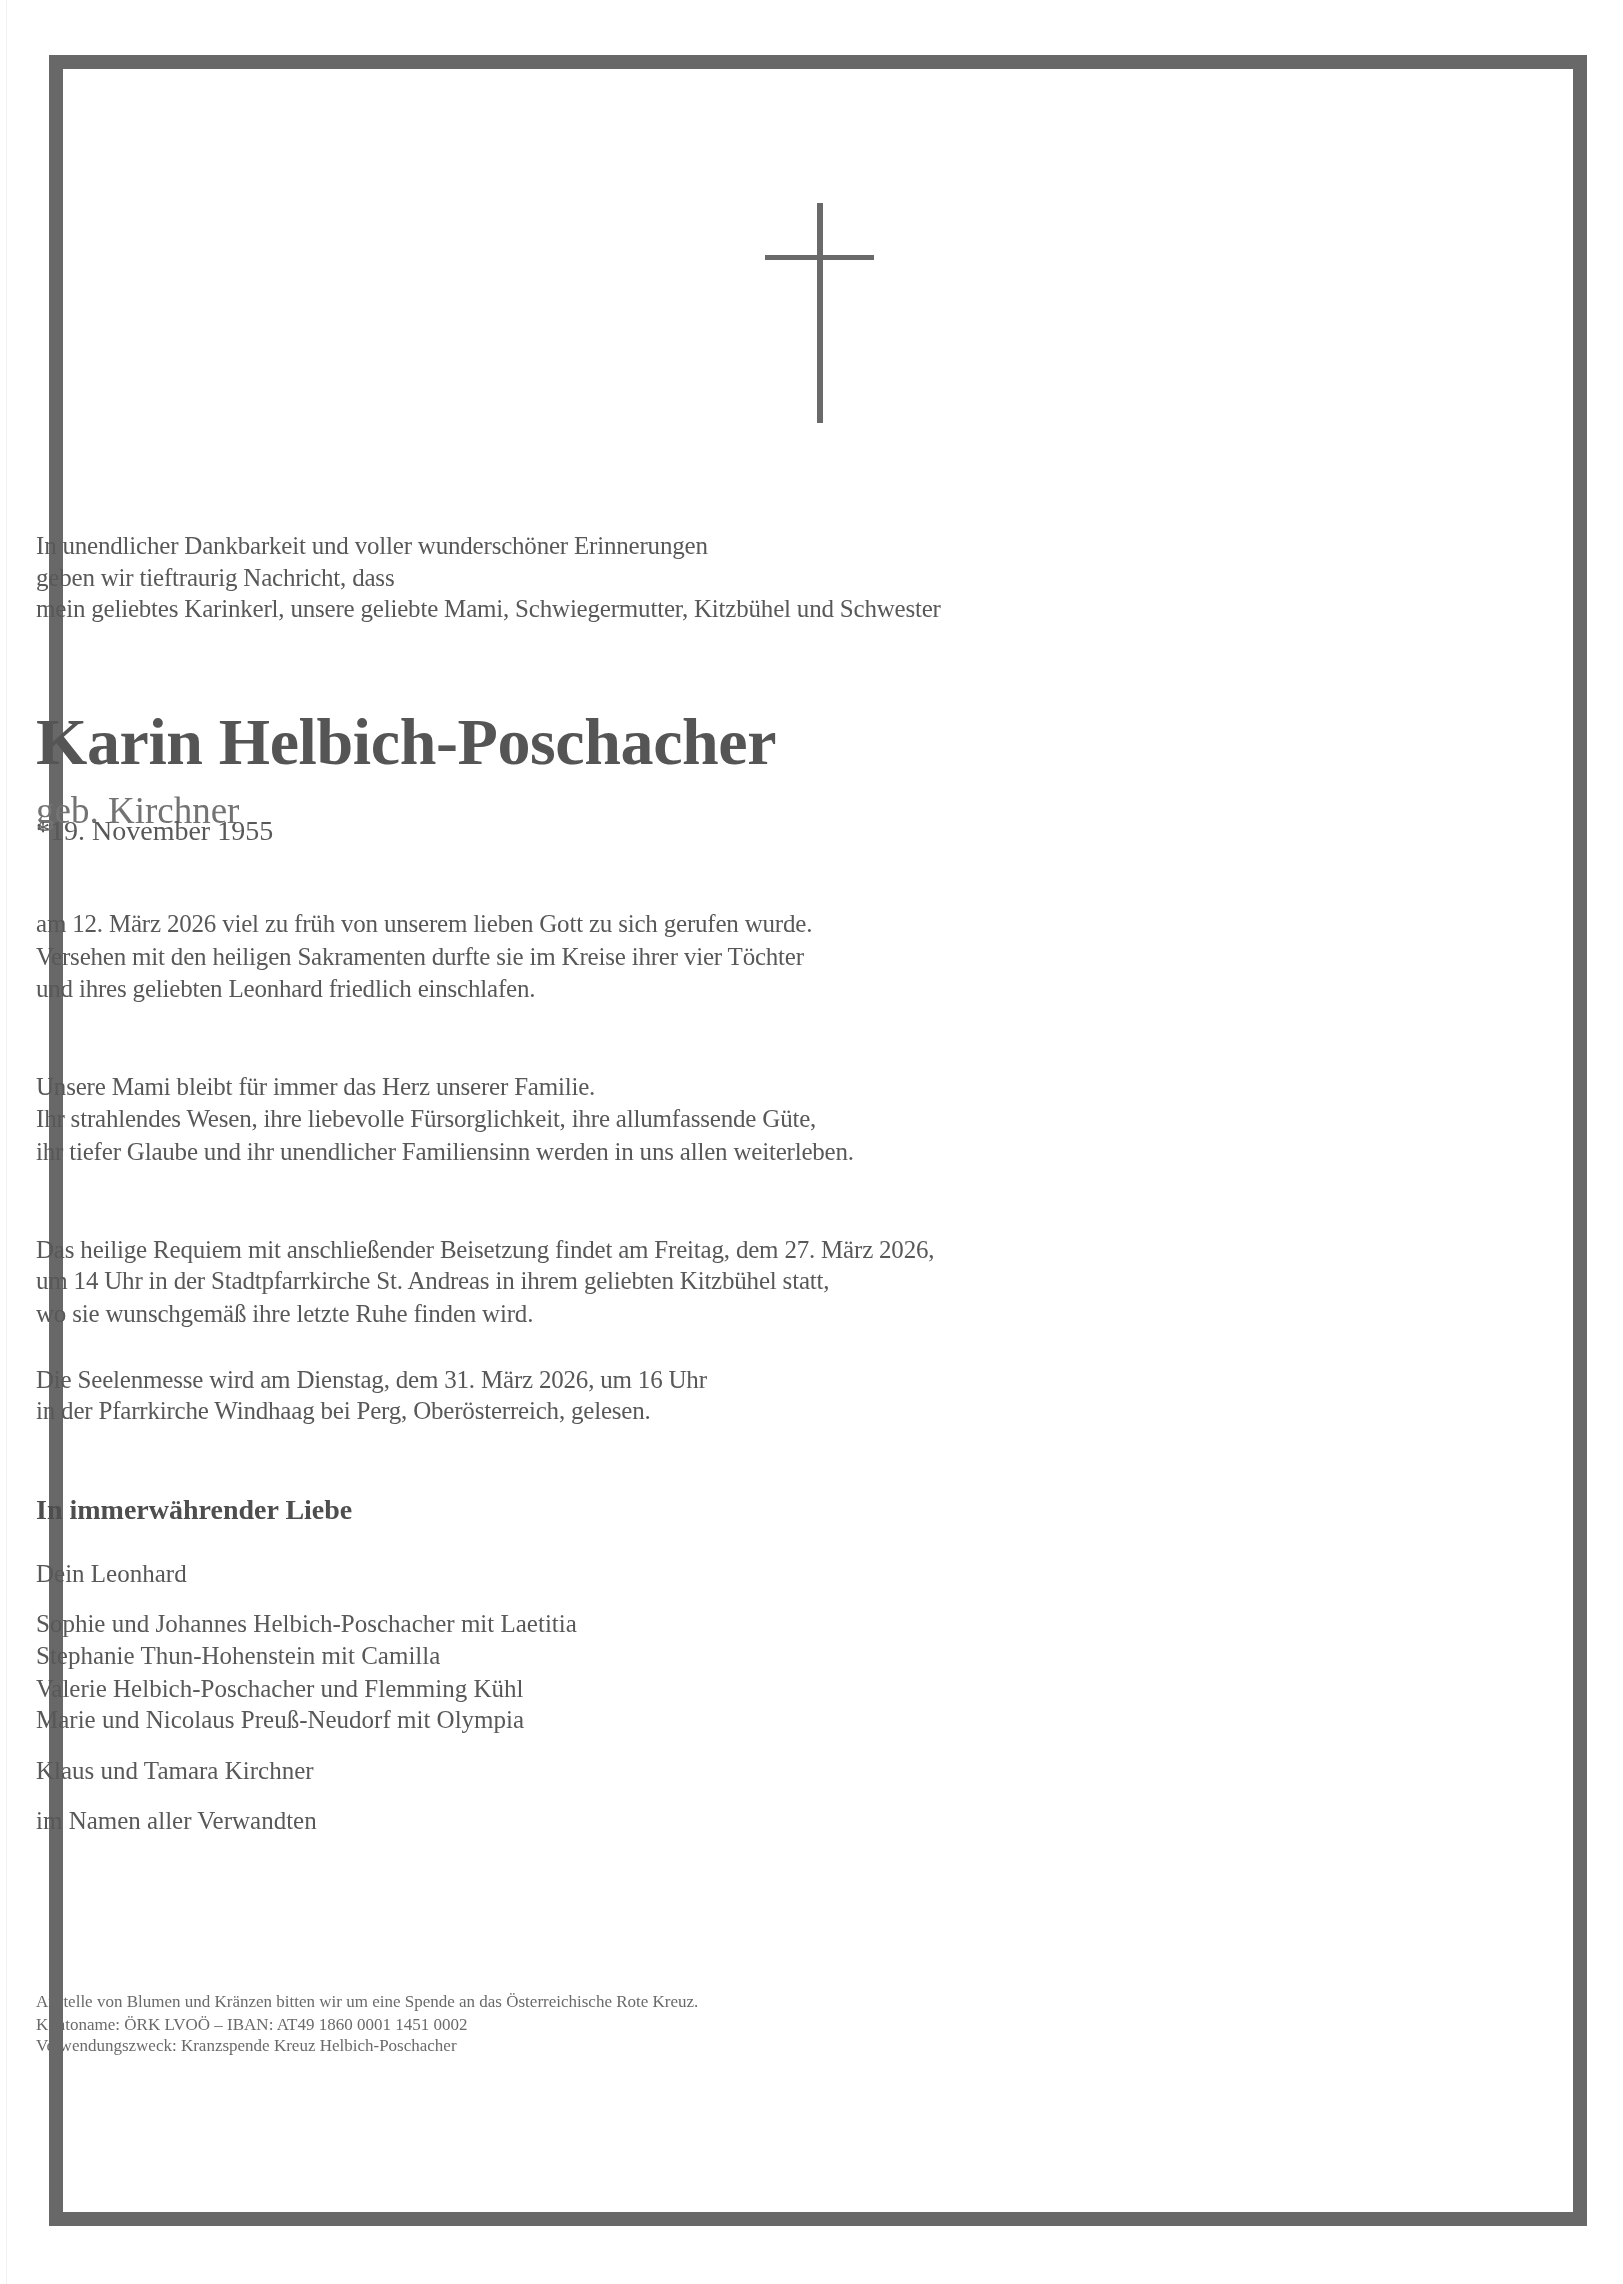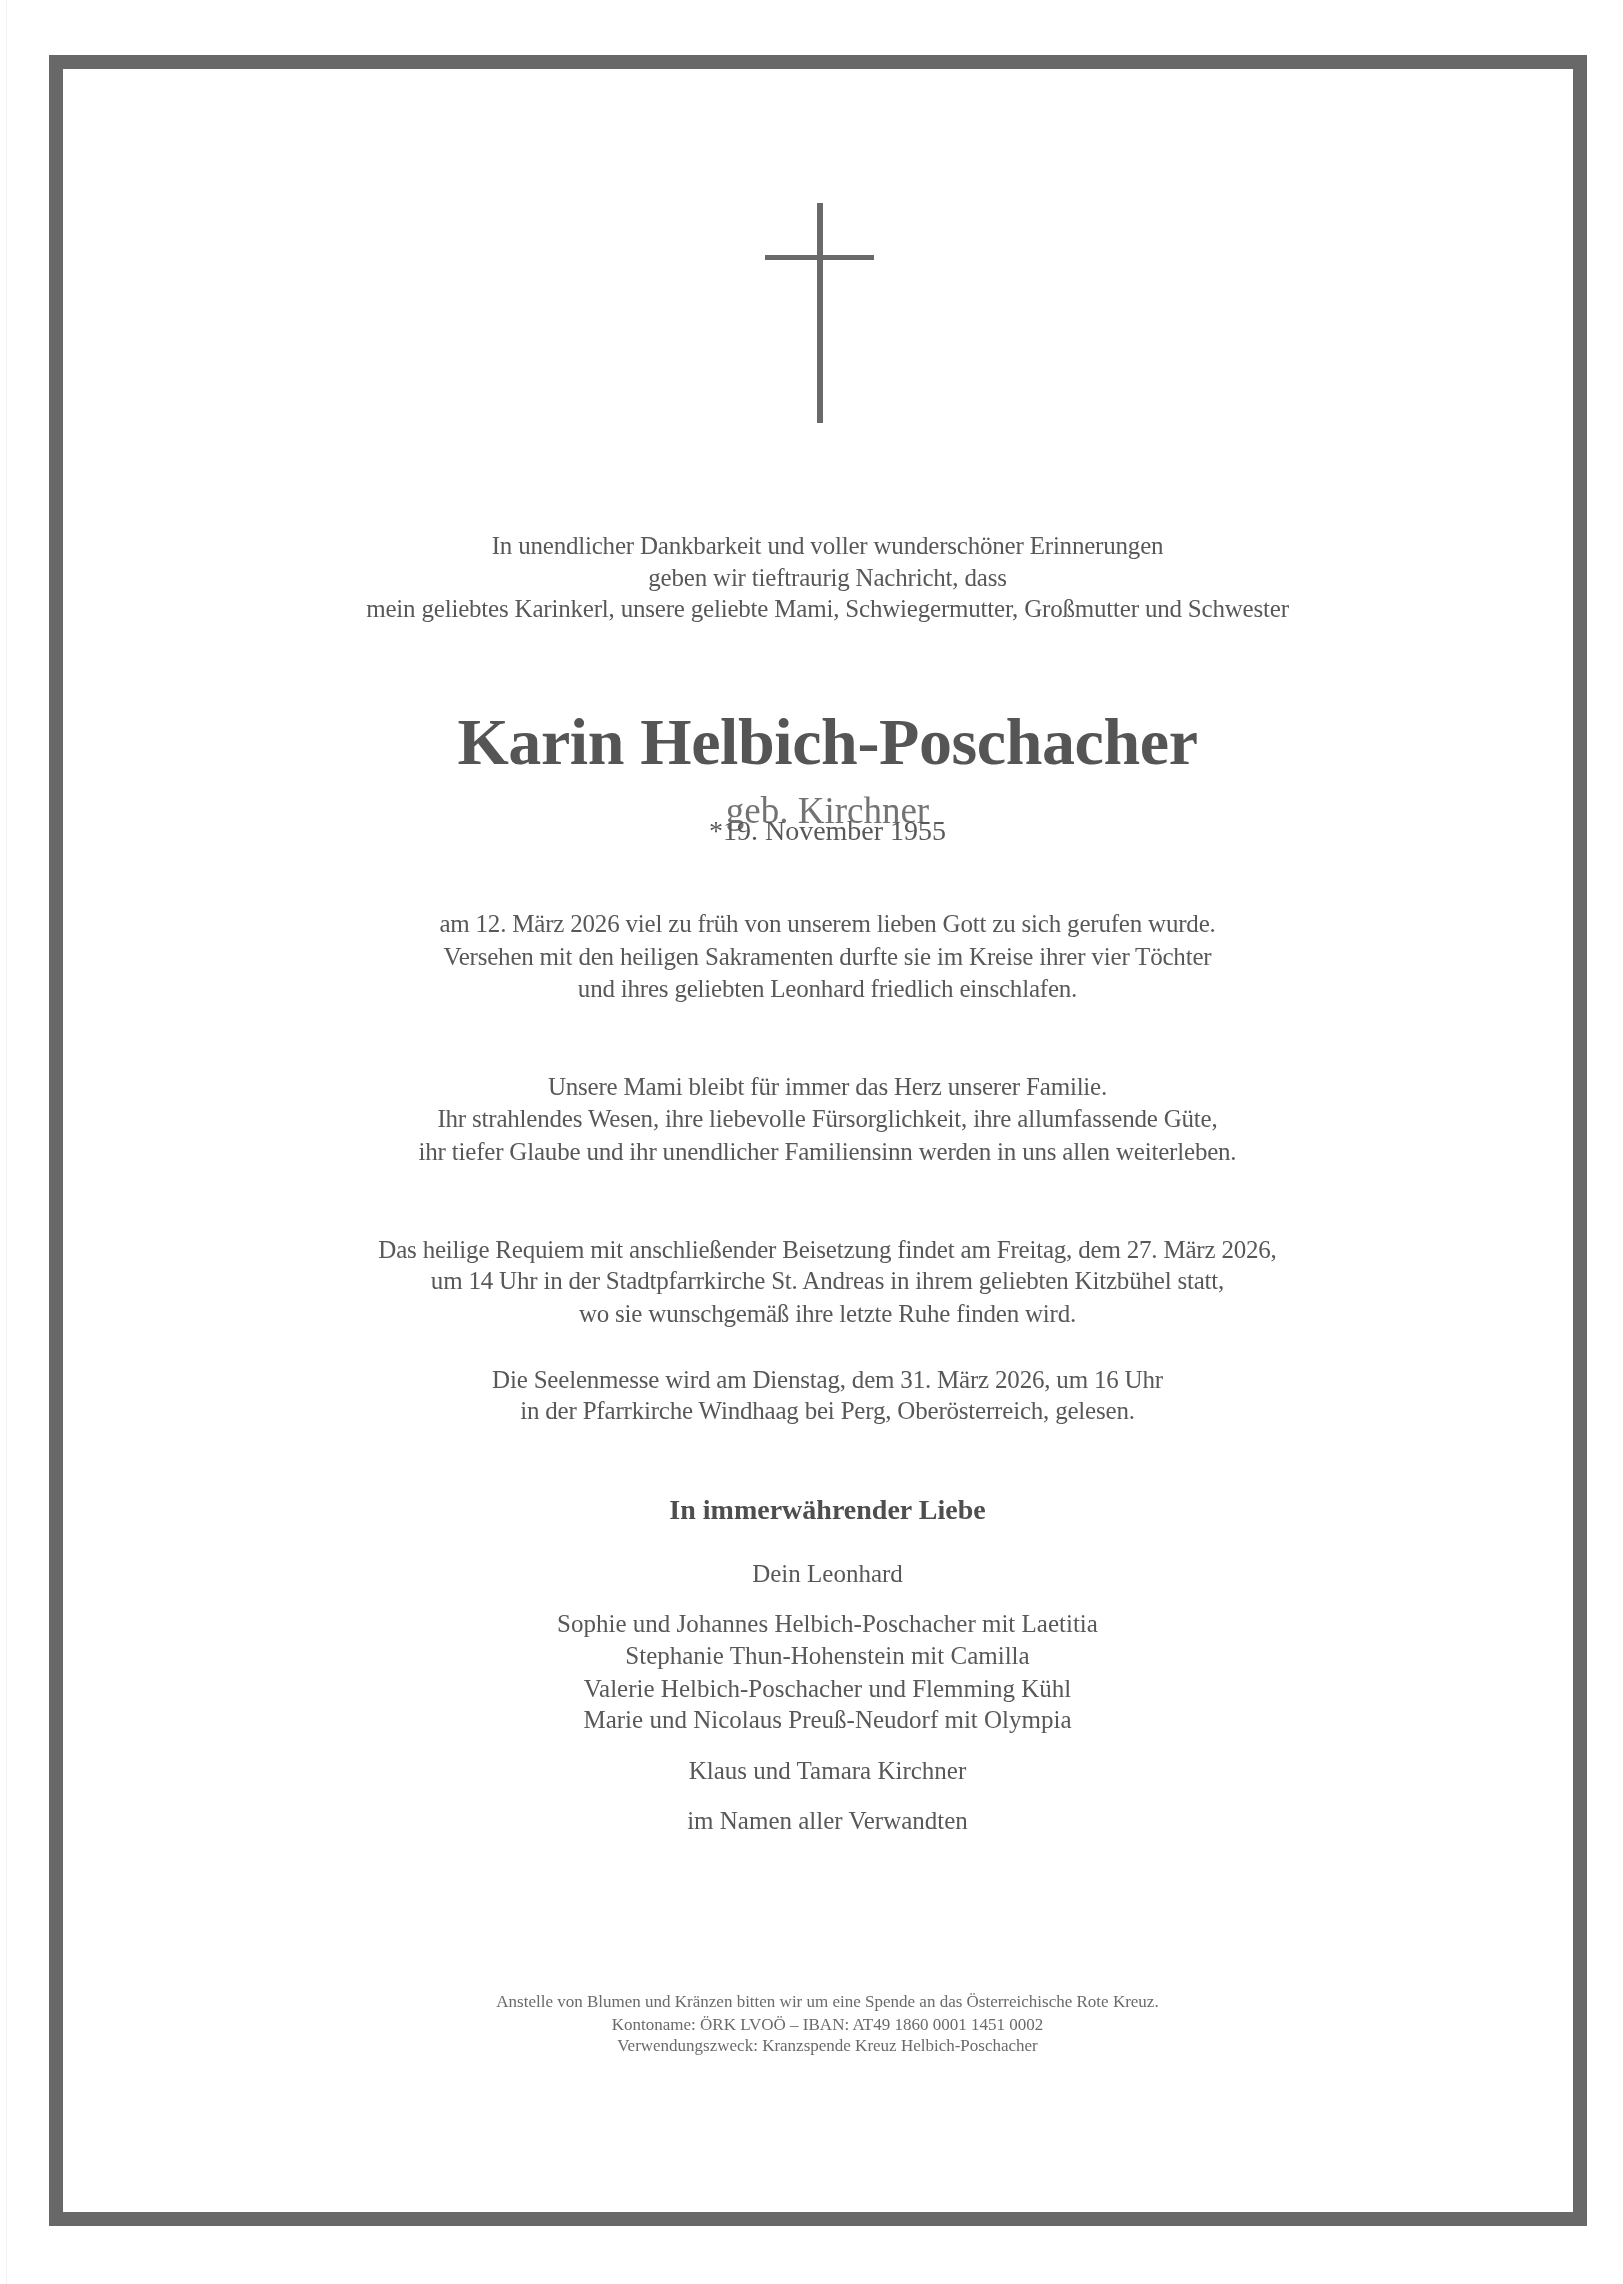--- a/index.html
+++ b/index.html
@@ -42,23 +42,22 @@
   .cross-h {
     position: absolute;
     left: 765px;
     top: 255px;
     width: 109px;
     height: 5.4px;
     background: #6a6a6a;
   }
   .line {
     position: absolute;
-    left: 62px;
+    left: 36px;
     width: 1531px;
-    text-align: center;
     white-space: nowrap;
   }
   .body-line {
     font-size: 25px;
     line-height: 31px;
     letter-spacing: -0.2px;
   }
   .name-line {
     font-size: 66px;
     line-height: 73px;
@@ -102,21 +101,21 @@
 <div class="frame"></div>
 
 <div>
   <div class="cross-v"></div>
   <div class="cross-h"></div>
 </div>
 
 <div>
   <div class="line body-line" style="top:530px">In unendlicher Dankbarkeit und voller wunderschöner Erinnerungen</div>
   <div class="line body-line" style="top:562px">geben wir tieftraurig Nachricht, dass</div>
-  <div class="line body-line" style="top:593px">mein geliebtes Karinkerl, unsere geliebte Mami, Schwiegermutter, Großmutter und Schwester</div>
+  <div class="line body-line" style="top:593px">mein geliebtes Karinkerl, unsere geliebte Mami, Schwiegermutter, Kitzbühel und Schwester</div>
 </div>
 
 <div class="line name-line" style="top:687px">Karin Helbich-Poschacher</div>
 <div class="line maiden-line" style="top:765px">geb. Kirchner</div>
 <div class="line birth-line" style="top:816px">*19. November 1955</div>
 
 <div>
   <div class="line body-line" style="top:908px">am 12. März 2026 viel zu früh von unserem lieben Gott zu sich gerufen wurde.</div>
   <div class="line body-line" style="top:941px">Versehen mit den heiligen Sakramenten durfte sie im Kreise ihrer vier Töchter</div>
   <div class="line body-line" style="top:973px">und ihres geliebten Leonhard friedlich einschlafen.</div>

